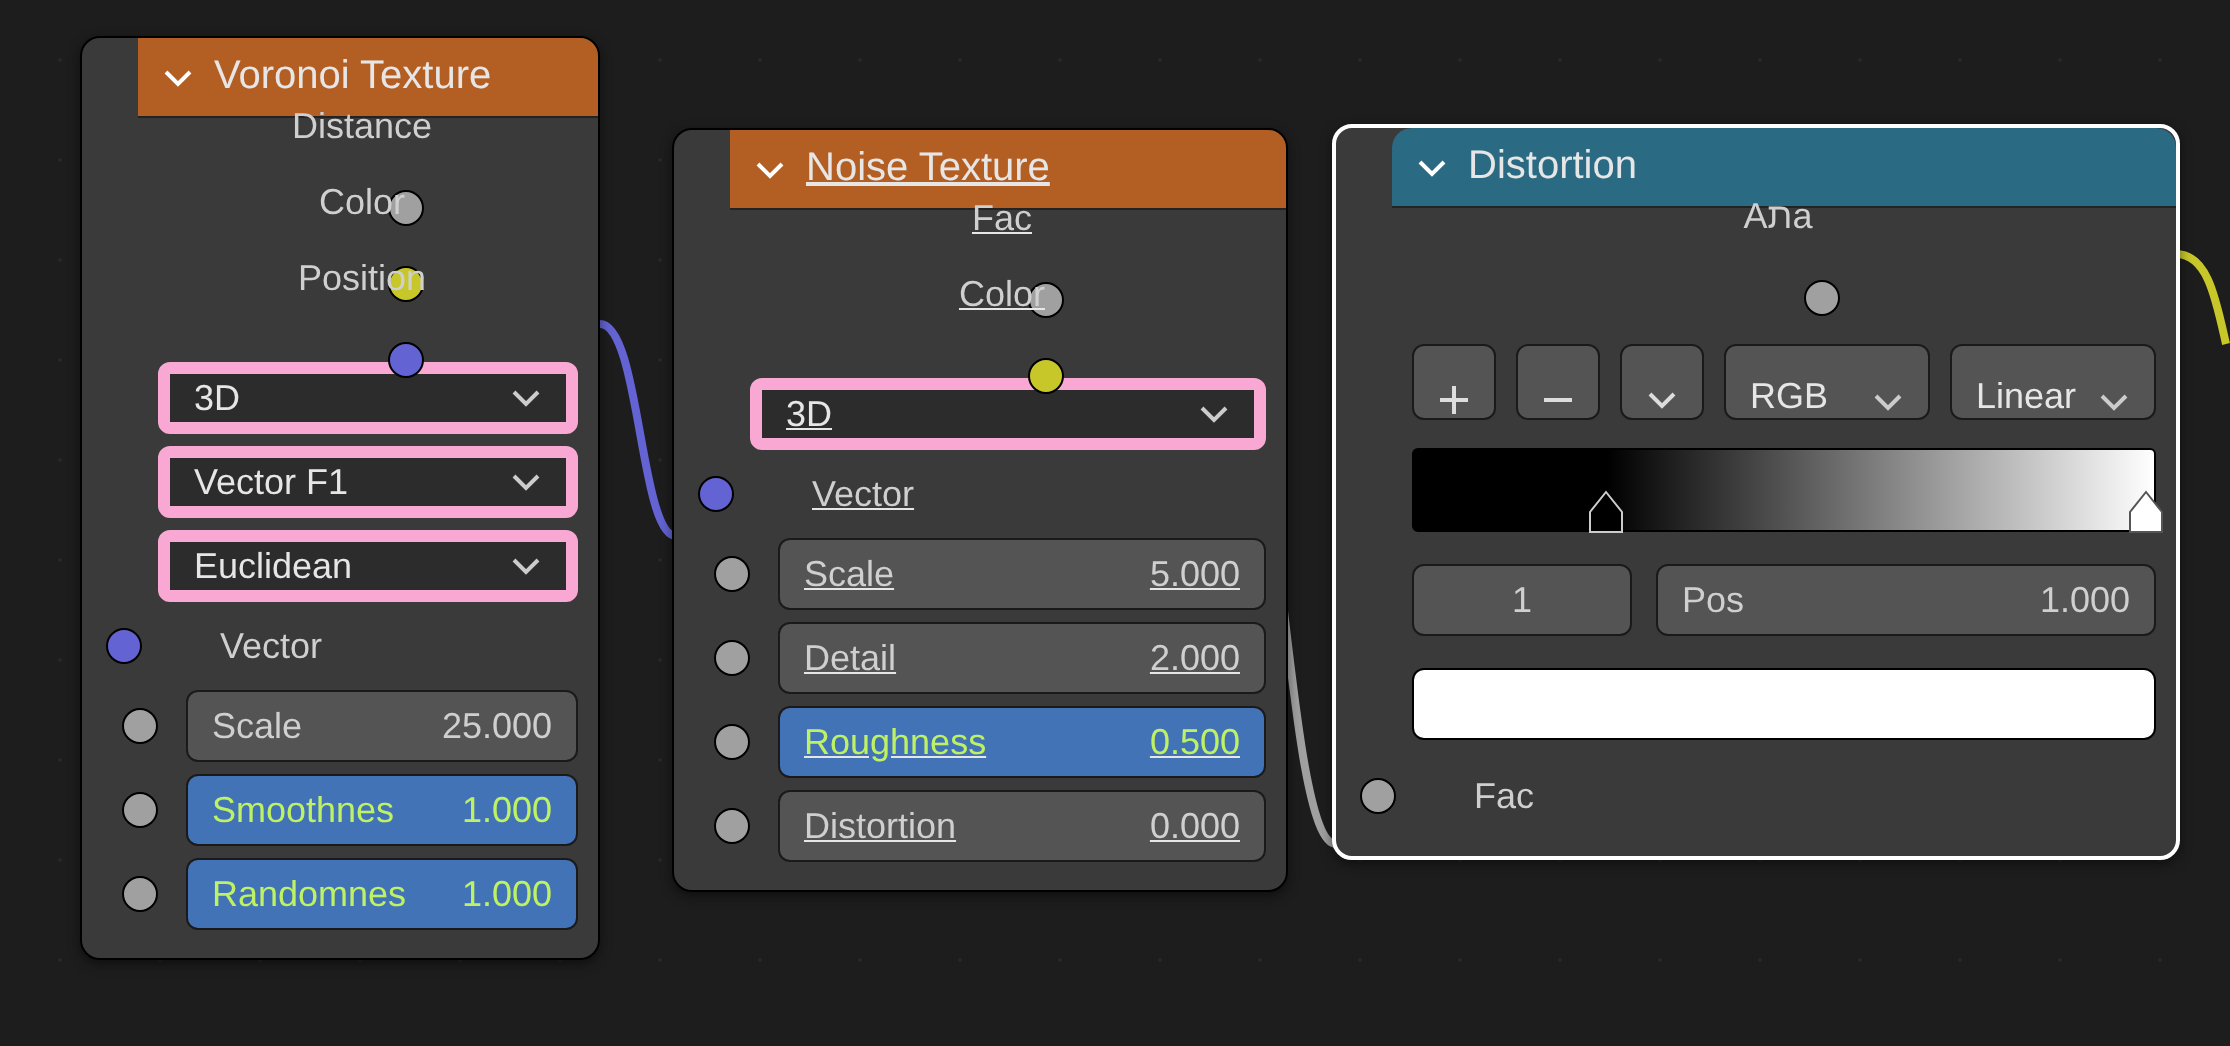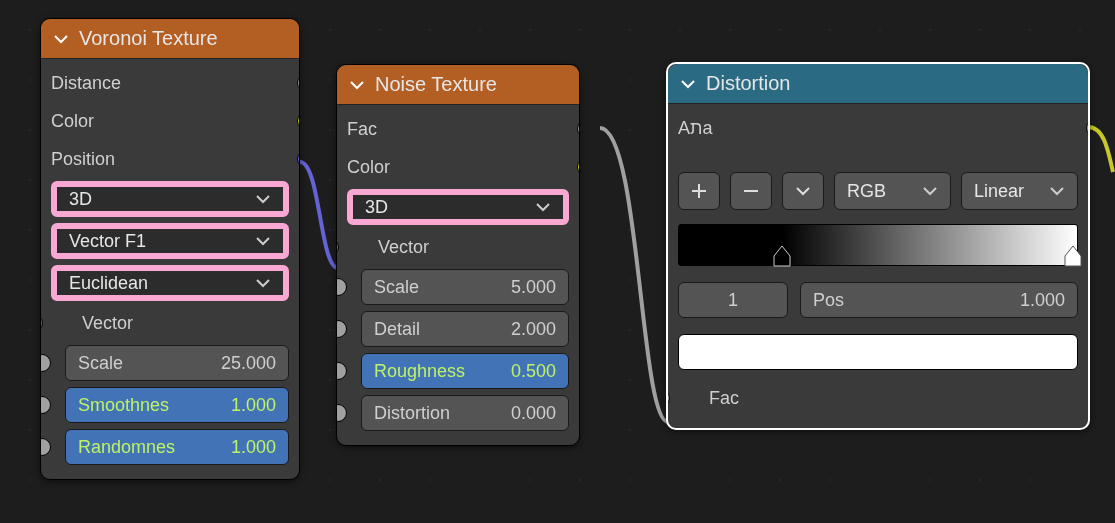--- a/index.html
+++ b/index.html
@@ -42,34 +42,35 @@
   svg.wires{position:absolute;inset:0;pointer-events:none;}
   .node{
     position:absolute;
     background:var(--node-body);
     border:1px solid #000;
     border-radius:10px;
     box-shadow:0 2px 6px rgba(0,0,0,.5);
     display:flex;
     flex-direction:column;
     overflow:hidden;
+    padding-left:28px;
   }
   .node .header{
     display:flex;align-items:center;gap:10px;
     padding:8px 12px;
     border-bottom:1px solid var(--border);
     font-size:20px;
   }
   .node .header.orange{background:var(--orange);}
   .node .header.teal  {background:var(--teal);border-top-left-radius:10px;border-top-right-radius:10px;}
   .chev{width:16px;height:16px;display:inline-block;}
   .chev svg{display:block;}
   .body{padding:8px 10px 14px 10px;display:flex;flex-direction:column;gap:6px;position:relative;}
   .row{display:flex;align-items:center;height:32px;position:relative;}
-  .out-row{justify-content:space-between;gap:21px;padding-right:6px;}
+  .out-row{justify-content:center;gap:21px;padding-right:6px;flex-direction:column;}
   .in-row {justify-content:flex-start;gap:27px;padding-left:6px;}
   .socket{
     width:18px;height:18px;border-radius:50%;
     border:1px solid #000;
     flex:0 0 auto;
   }
   .socket.gray  {background:var(--socket-gray);}
   .socket.yellow{background:var(--socket-yellow);}
   .socket.purple{background:var(--socket-purple);}
   .socket.out{margin-right:-20px; position:relative; left:12px;}
@@ -99,21 +100,21 @@
   }
   .numfield.blue{background:var(--blue-field);color:#bef264;}
   .with-socket{display:flex;align-items:center;gap:10px;}
   .with-socket .socket{position:relative;left:-18px;margin-right:-14px;}
 
   
   .ramp-toolbar{display:flex;gap:10px;align-items:center;}
   .tbtn{
     height:38px;min-width:42px;border-radius:6px;
     background:var(--field);border:1px solid #1a1a1a;
-    display:flex;align-items:center;justify-content:center;
+    display:flex;align-items:flex-end;justify-content:center;
     color:var(--text);cursor:pointer;
   }
   .tbtn.drop{padding:0 12px;gap:10px;}
   .tbtn.drop .chev{margin-left:auto;}
   .tbtn .icon{width:18px;height:18px;display:block;}
   .ramp-strip{
     position:relative;height:42px;border:1px solid #000;border-radius:3px;
     background:linear-gradient(to right,#000 0%,#000 26%,#fff 100%);
     margin-top:8px;
   }
@@ -209,21 +210,21 @@
     <div class="with-socket">
       <span class="socket gray"></span>
       <div class="numfield blue">
         <span>Randomnes</span>
         <span>1.000</span>
       </div>
     </div>
   </div>
 </div>
 
-<div class="node" style="left:336px;top:64px;width:244px;">
+<div class="node" style="left:336px;top:64px;width:308px;text-decoration:underline;">
   <div class="header orange">
     <span class="chev">
       <svg viewBox="0 0 16 16">
           <path d="M2 5 L8 11 L14 5" stroke="#fff" stroke-width="2" fill="none"></path>
         </svg>
     </span>
     <span>Noise Texture</span>
   </div>
   <div class="body">
     <div class="row out-row">

